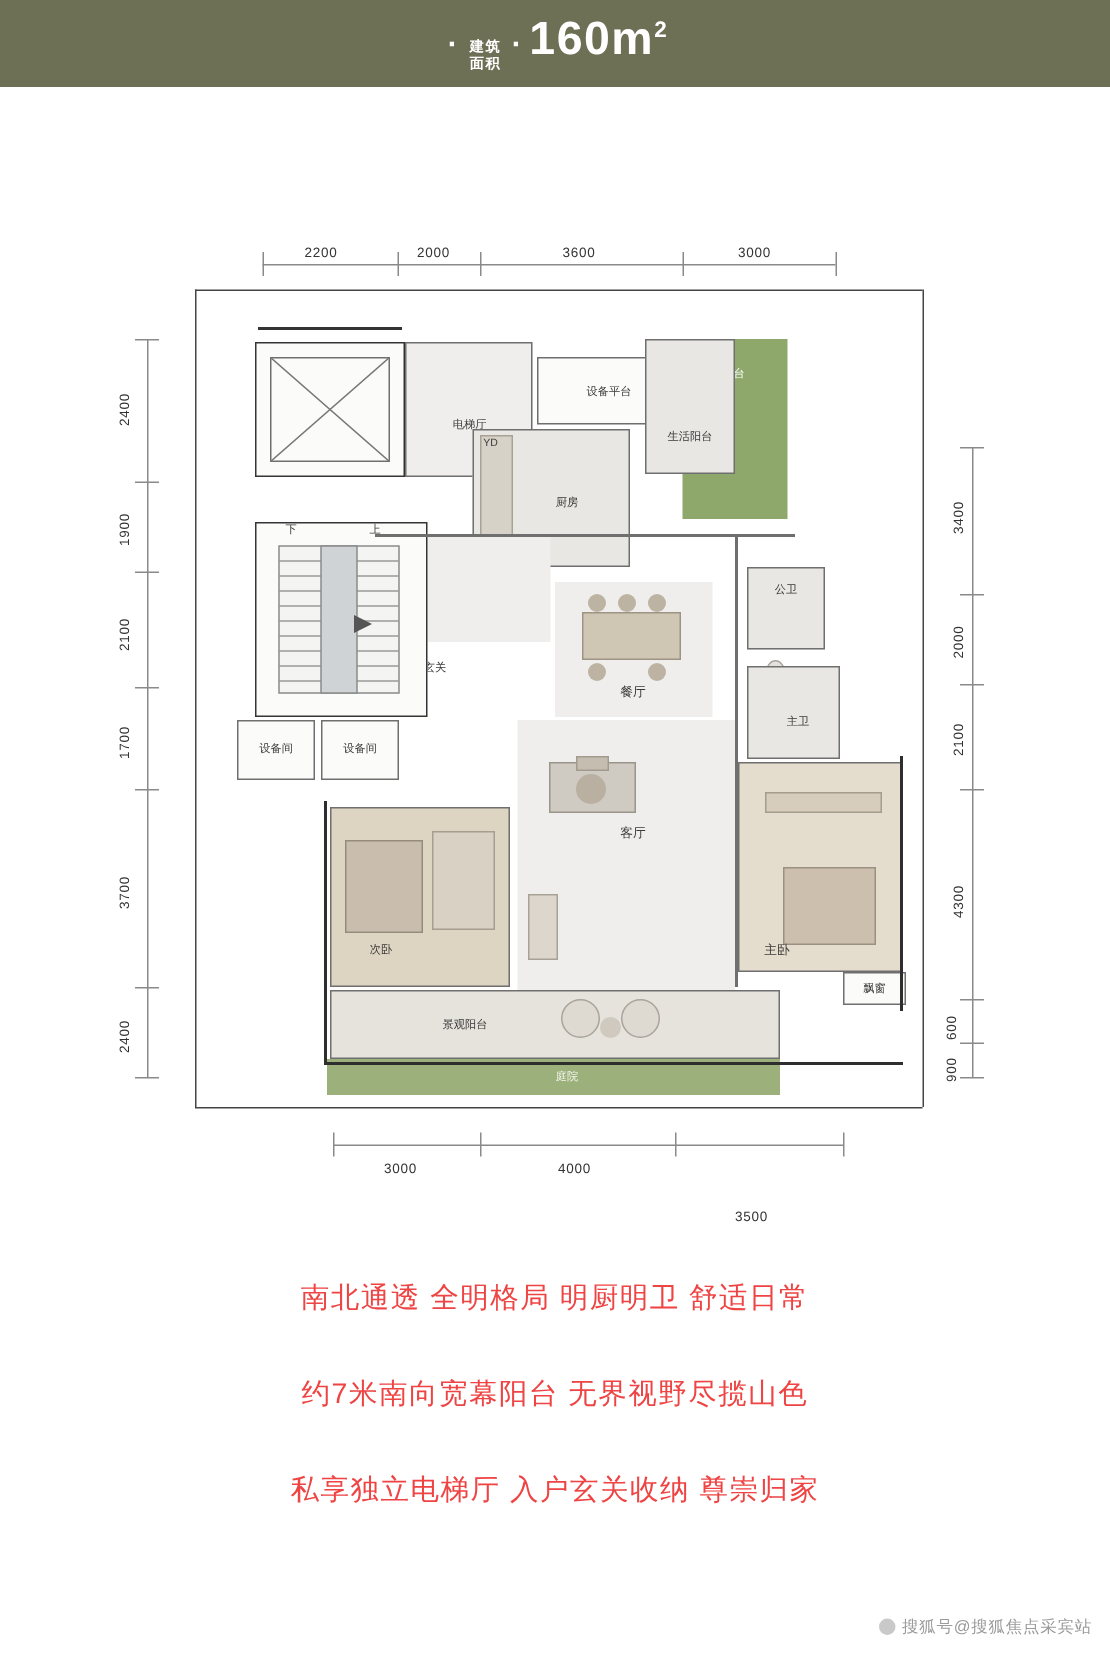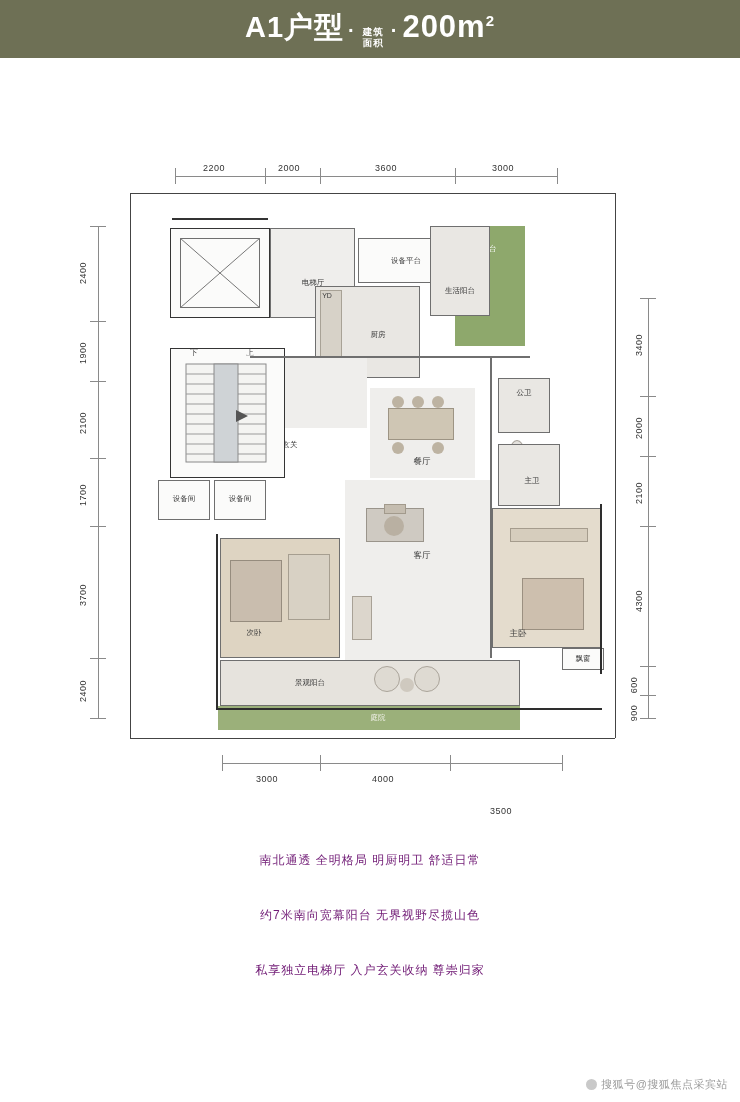--- a/index.html
+++ b/index.html
@@ -80,42 +80,41 @@
   .caption{
     position:absolute;left:0;right:0;top:787px;text-align:center;
     font-size:11.5px;color:#333;letter-spacing:1px;
   }
   
   .features{
     position:absolute;left:0;right:0;top:852px;
     text-align:center;
   }
   .features div{
-    font-size:12px;color:#701a75;letter-spacing:1px;margin-bottom:38px;
+    font-size:19px;color:#ef4444;letter-spacing:1px;margin-bottom:38px;
   }
   .watermark{
     position:absolute;right:12px;bottom:10px;
     font-size:11px;color:#9a9a9a;letter-spacing:.5px;
     display:flex;align-items:center;gap:4px;
   }
   .wm-dot{width:11px;height:11px;border-radius:50%;background:#c9c9c9;display:inline-block;}
 </style>
 </head>
 <body>
 
 <div class="header">
   <div class="title">
-    <span>A1户型</span>
     <span class="sep">·</span>
     <span class="small-label">
       <span>建筑</span><br>
       <span>面积</span>
     </span>
     <span class="sep">·</span>
-    <span class="area"><span>200m</span><sup>2</sup></span>
+    <span class="area"><span>160m</span><sup>2</sup></span>
   </div>
 </div>
 
 <div class="plan-wrap">
 
   <div class="rule-h" style="left:175px;top:118px;width:382px;"></div>
   <div class="tick" style="left:175px;top:110px;height:16px;"></div>
   <div class="tick" style="left:265px;top:110px;height:16px;"></div>
   <div class="tick" style="left:320px;top:110px;height:16px;"></div>
   <div class="tick" style="left:455px;top:110px;height:16px;"></div>

